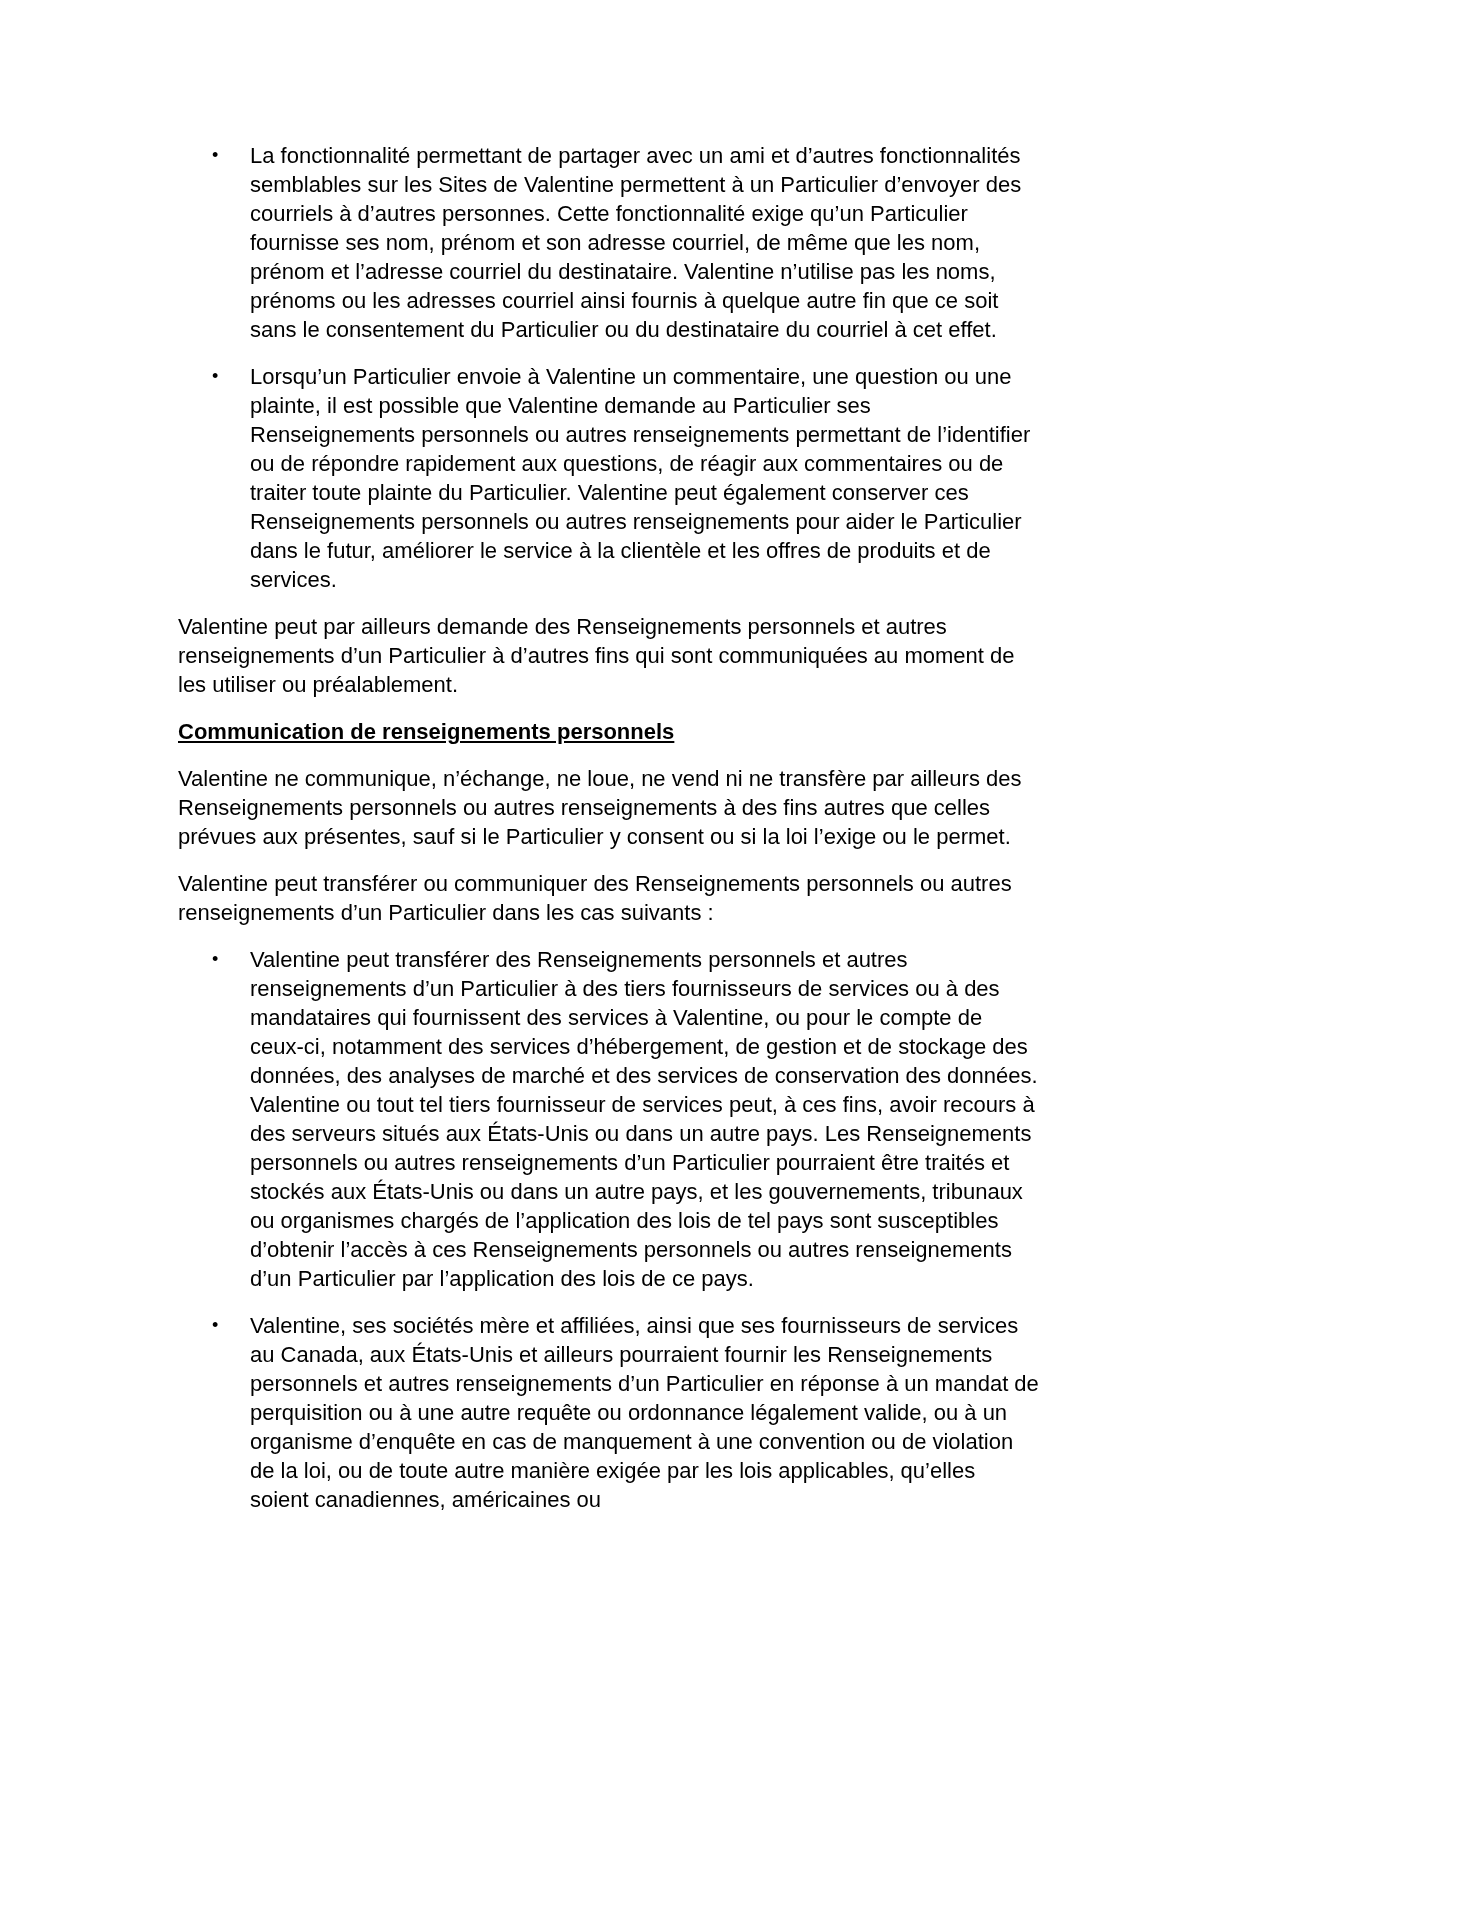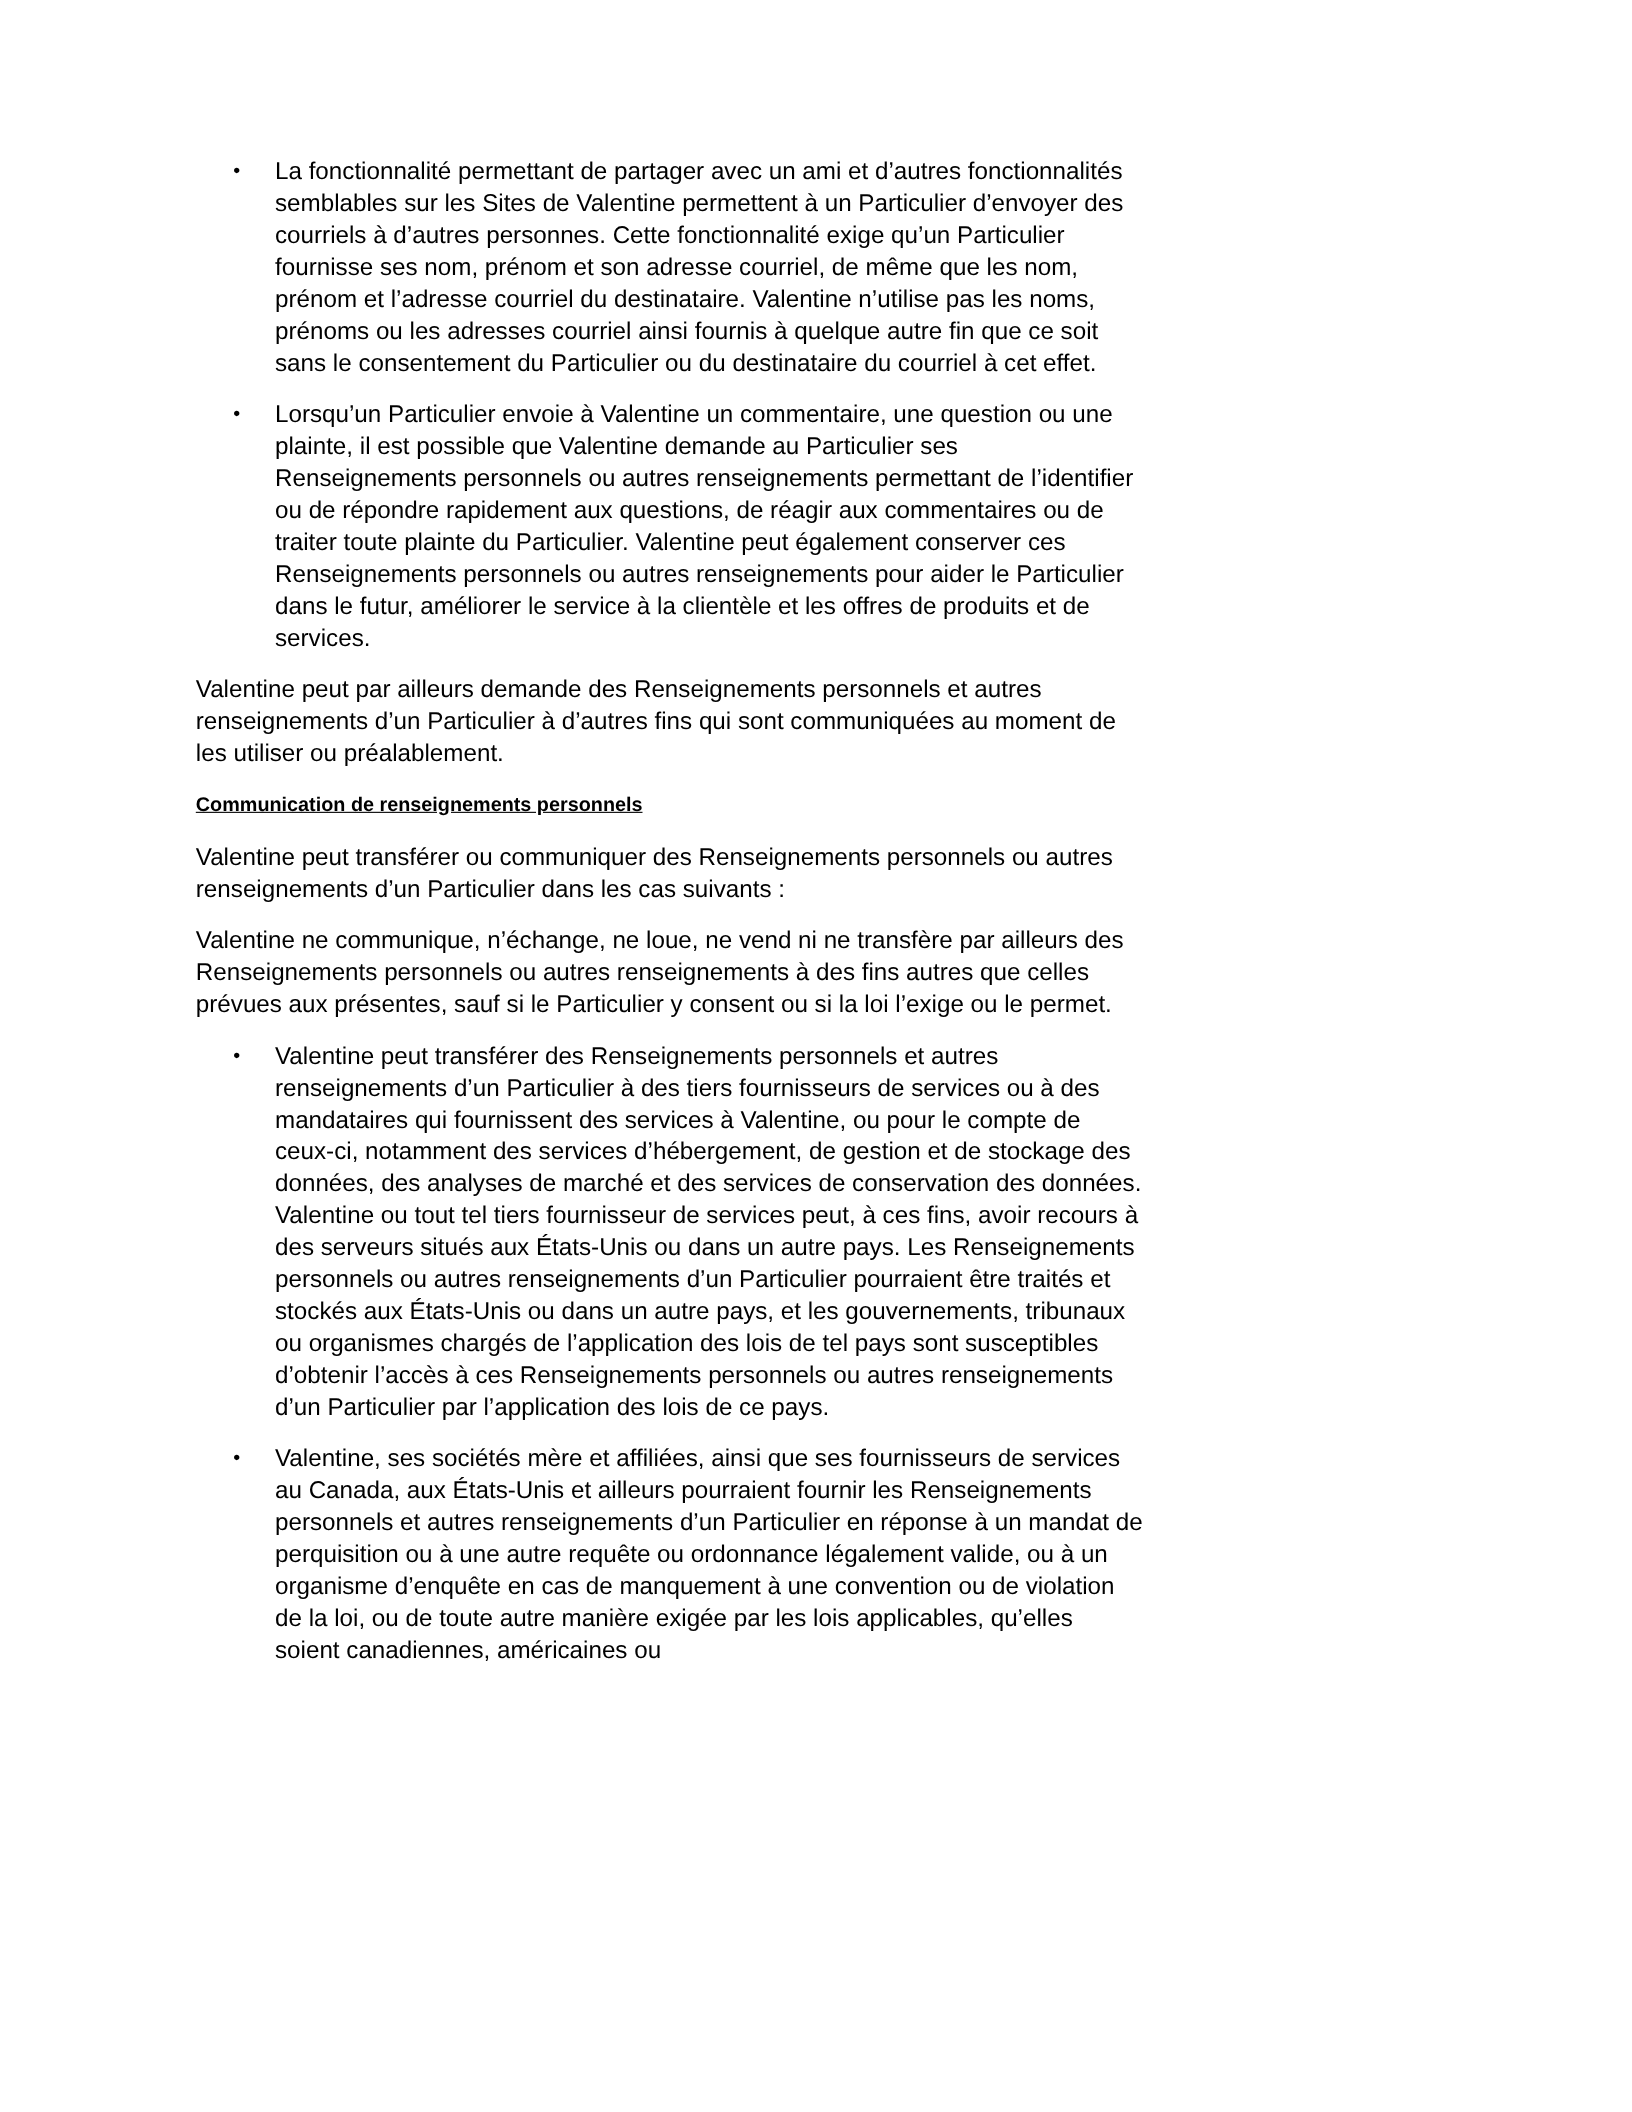--- a/index.html
+++ b/index.html
@@ -47,21 +47,21 @@
 
   ul.doc-list > li .bullet {
     position: absolute;
     left: 34px;
     top: 0;
     font-size: 18px;
     line-height: 29px;
   }
 
   h2.doc-heading {
-    font-size: 18px;
+    font-size: 22px;
     line-height: 29px;
     font-weight: bold;
     text-decoration: underline;
     margin-bottom: 18px;
   }
 </style>
 </head>
 <body>
 
 <div class="page">
@@ -75,23 +75,23 @@
       <li>
         <span class="bullet">•</span>
         <span>Lorsqu’un Particulier envoie à Valentine un commentaire, une question ou une plainte, il est possible que Valentine demande au Particulier ses Renseignements personnels ou autres renseignements permettant de l’identifier ou de répondre rapidement aux questions, de réagir aux commentaires ou de traiter toute plainte du Particulier. Valentine peut également conserver ces Renseignements personnels ou autres renseignements pour aider le Particulier dans le futur, améliorer le service à la clientèle et les offres de produits et de services.</span>
       </li>
     </ul>
 
     <p class="para">Valentine peut par ailleurs demande des Renseignements personnels et autres renseignements d’un Particulier à d’autres fins qui sont communiquées au moment de les utiliser ou préalablement.</p>
 
     <h2 class="doc-heading">Communication de renseignements personnels</h2>
 
+    <p class="para">Valentine ne communique, n’échange, ne loue, ne vend ni ne transfère par ailleurs des Renseignements personnels ou autres renseignements à des fins autres que celles prévues aux présentes, sauf si le Particulier y consent ou si la loi l’exige ou le permet.</p>
+
     <p class="para">Valentine peut transférer ou communiquer des Renseignements personnels ou autres renseignements d’un Particulier dans les cas suivants :</p>
-
-    <p class="para">Valentine ne communique, n’échange, ne loue, ne vend ni ne transfère par ailleurs des Renseignements personnels ou autres renseignements à des fins autres que celles prévues aux présentes, sauf si le Particulier y consent ou si la loi l’exige ou le permet.</p>
 
     <ul class="doc-list">
       <li>
         <span class="bullet">•</span>
         <span>Valentine peut transférer des Renseignements personnels et autres renseignements d’un Particulier à des tiers fournisseurs de services ou à des mandataires qui fournissent des services à Valentine, ou pour le compte de ceux-ci, notamment des services d’hébergement, de gestion et de stockage des données, des analyses de marché et des services de conservation des données. Valentine ou tout tel tiers fournisseur de services peut, à ces fins, avoir recours à des serveurs situés aux États-Unis ou dans un autre pays. Les Renseignements personnels ou autres renseignements d’un Particulier pourraient être traités et stockés aux États-Unis ou dans un autre pays, et les gouvernements, tribunaux ou organismes chargés de l’application des lois de tel pays sont susceptibles d’obtenir l’accès à ces Renseignements personnels ou autres renseignements d’un Particulier par l’application des lois de ce pays.</span>
       </li>
       <li>
         <span class="bullet">•</span>
         <span>Valentine, ses sociétés mère et affiliées, ainsi que ses fournisseurs de services au Canada, aux États-Unis et ailleurs pourraient fournir les Renseignements personnels et autres renseignements d’un Particulier en réponse à un mandat de perquisition ou à une autre requête ou ordonnance légalement valide, ou à un organisme d’enquête en cas de manquement à une convention ou de violation de la loi, ou de toute autre manière exigée par les lois applicables, qu’elles soient canadiennes, américaines ou</span>
       </li>

